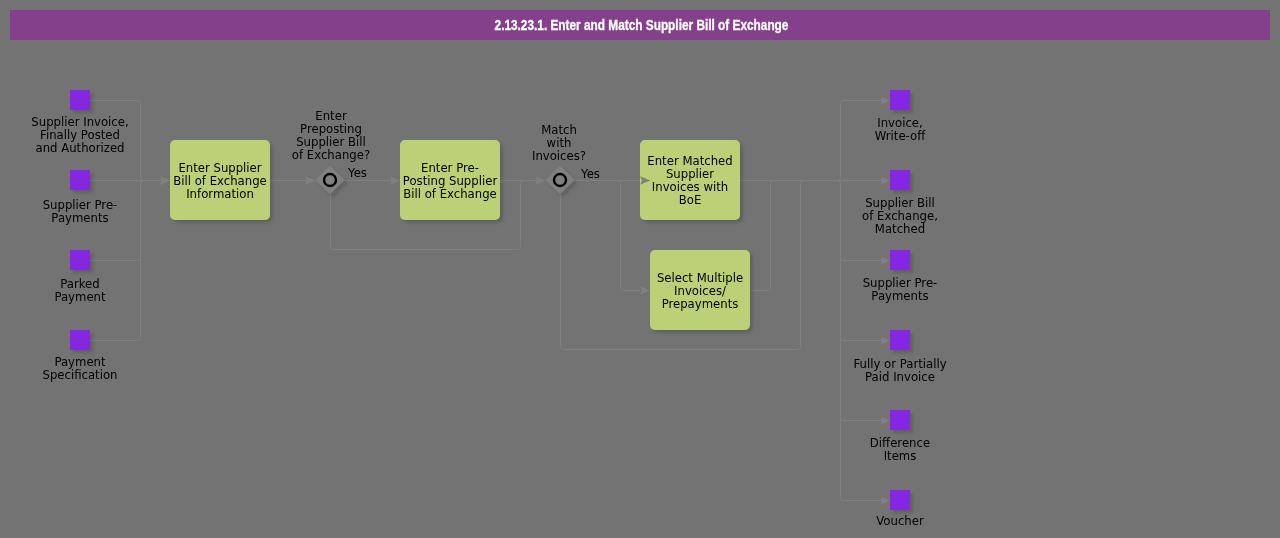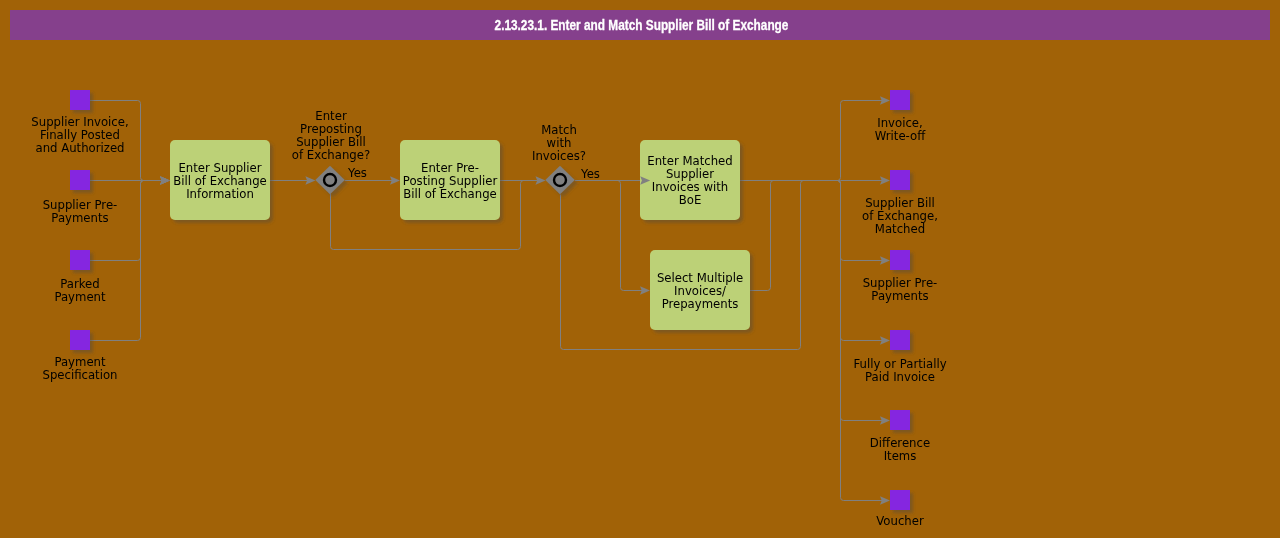--- a/index.html
+++ b/index.html
@@ -1,17 +1,17 @@
 <!DOCTYPE html>
 <html><head>
 <meta charset="utf-8">
 <style>
 html,body{margin:0;padding:0;background:#ffffff;}
 body{width:1280px;height:538px;overflow:hidden;font-family:"DejaVu Sans",sans-serif;}
-#page{position:relative;width:1280px;height:538px;background:#a16207;}
+#page{position:relative;width:1280px;height:538px;background:#737373;}
 #header-bar{position:absolute;left:10px;top:10px;width:1260px;height:30px;background:#85408C;}
 #header-bar .title{position:absolute;left:0;top:0;width:100%;text-align:center;line-height:30px;color:#ffffff;font-family:"Liberation Sans",sans-serif;font-size:14px;font-weight:bold;-webkit-text-stroke:0.3px #ffffff;backface-visibility:hidden;transform:translateX(1.5px) scaleX(0.845);transform-origin:50% 50%;}
 #diagram{position:absolute;left:0;top:0;backface-visibility:hidden;}
 #diagram text{font-family:"DejaVu Sans",sans-serif;font-size:11.7px;fill:#000000;}
 .conn{fill:none;stroke:#808080;stroke-width:1;}
 .arrowhead{fill:#808080;}
 .task-rect{fill:#BCD177;}
 .event-rect{fill:#8527E0;}
 .gateway-shape{fill:#808080;}
 .gateway-ring{fill:none;stroke:#000000;stroke-width:2.4;}

